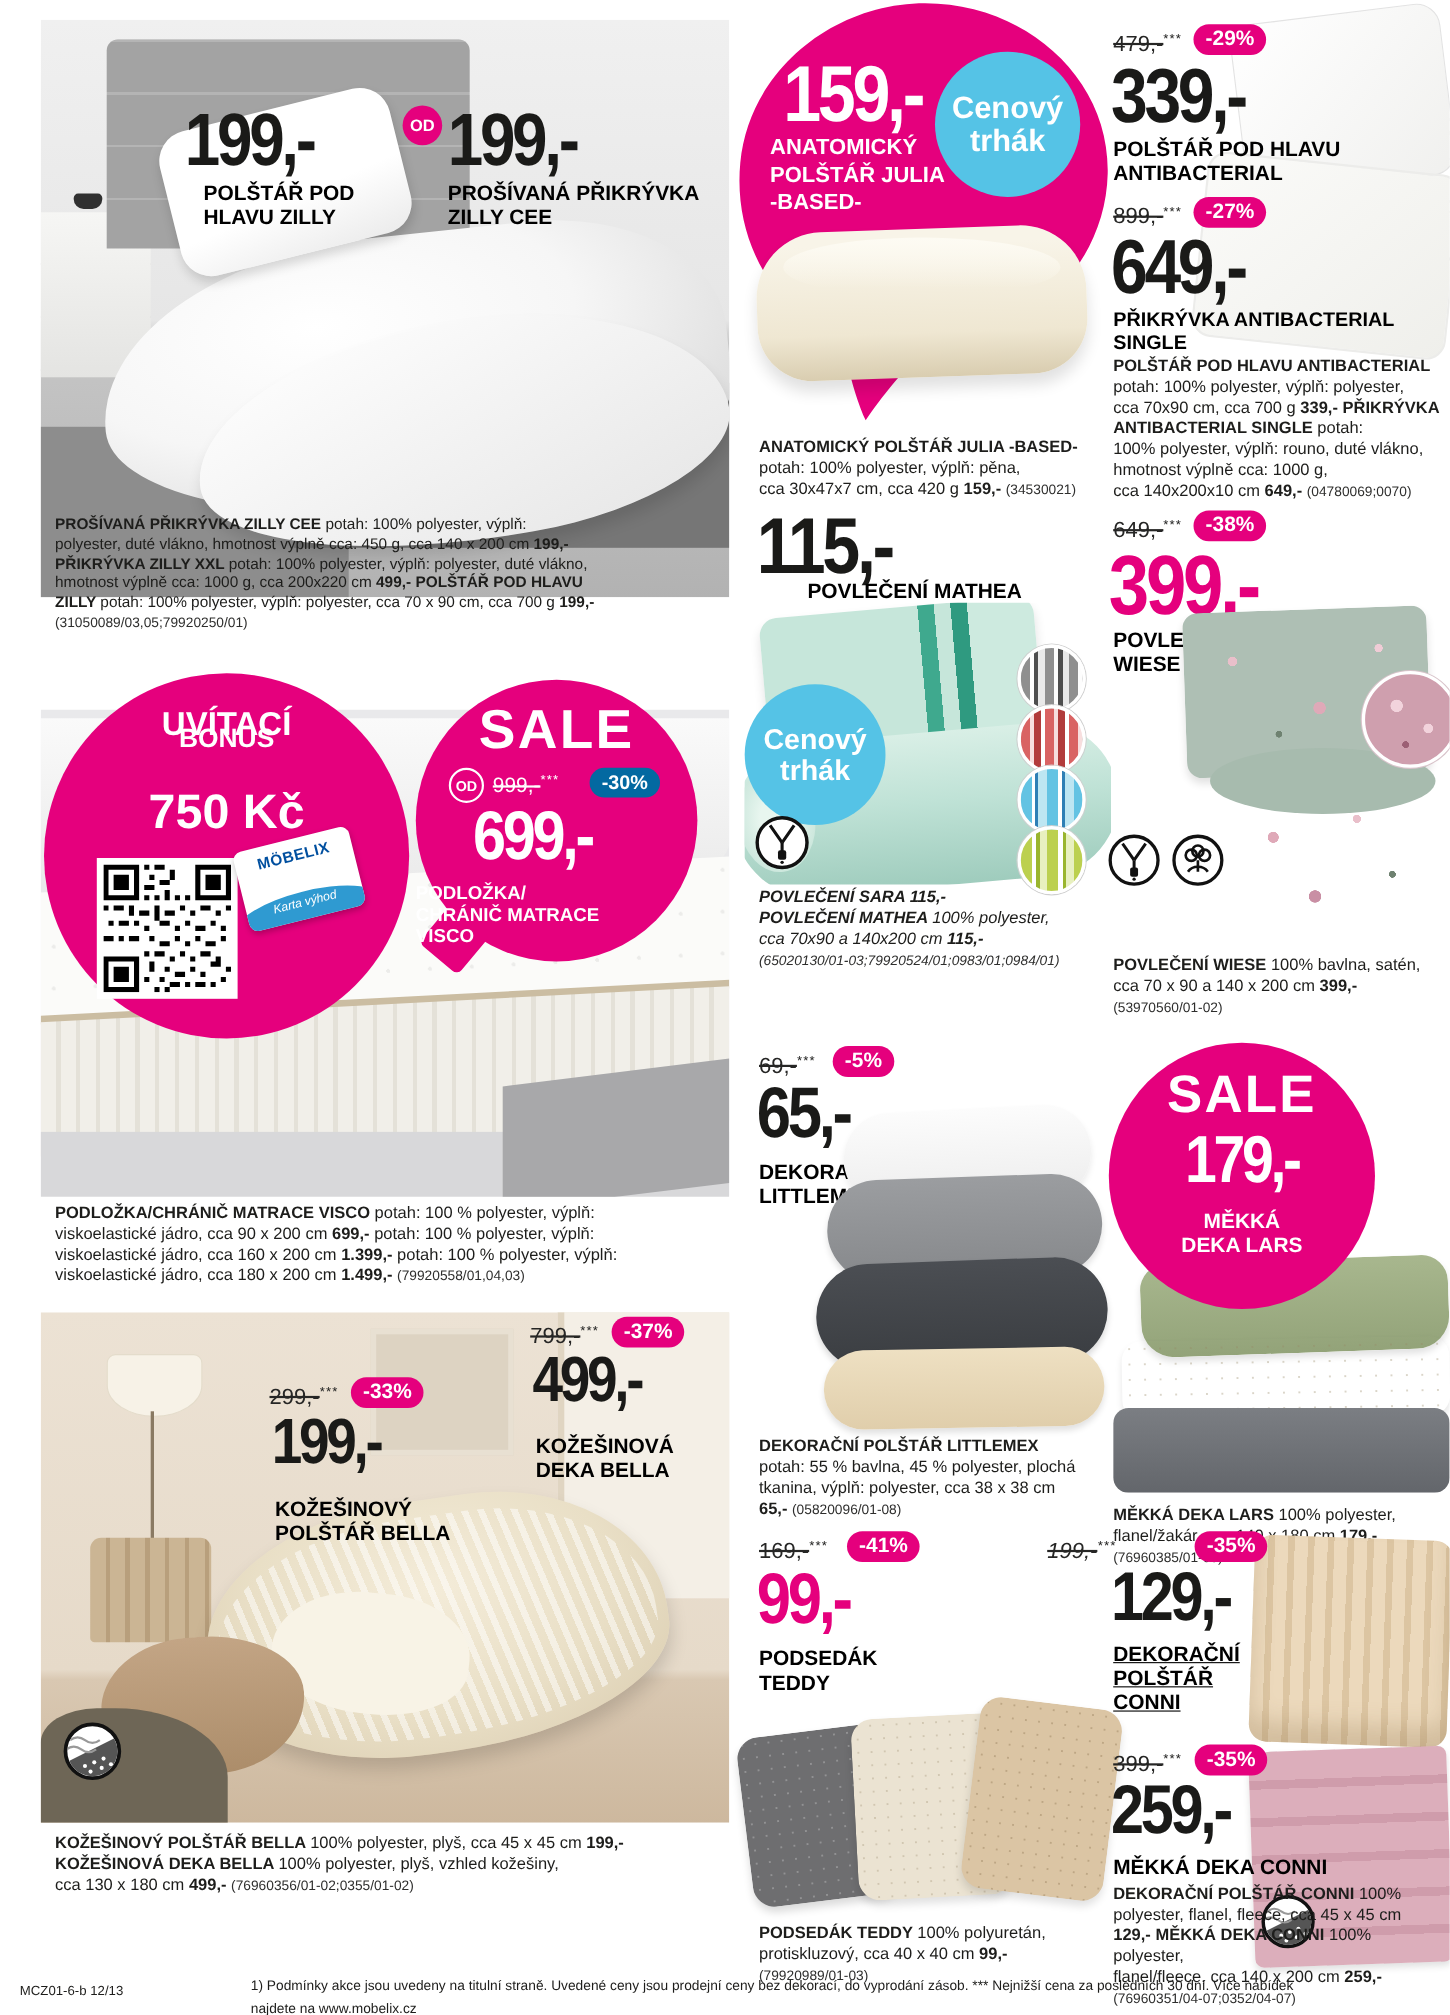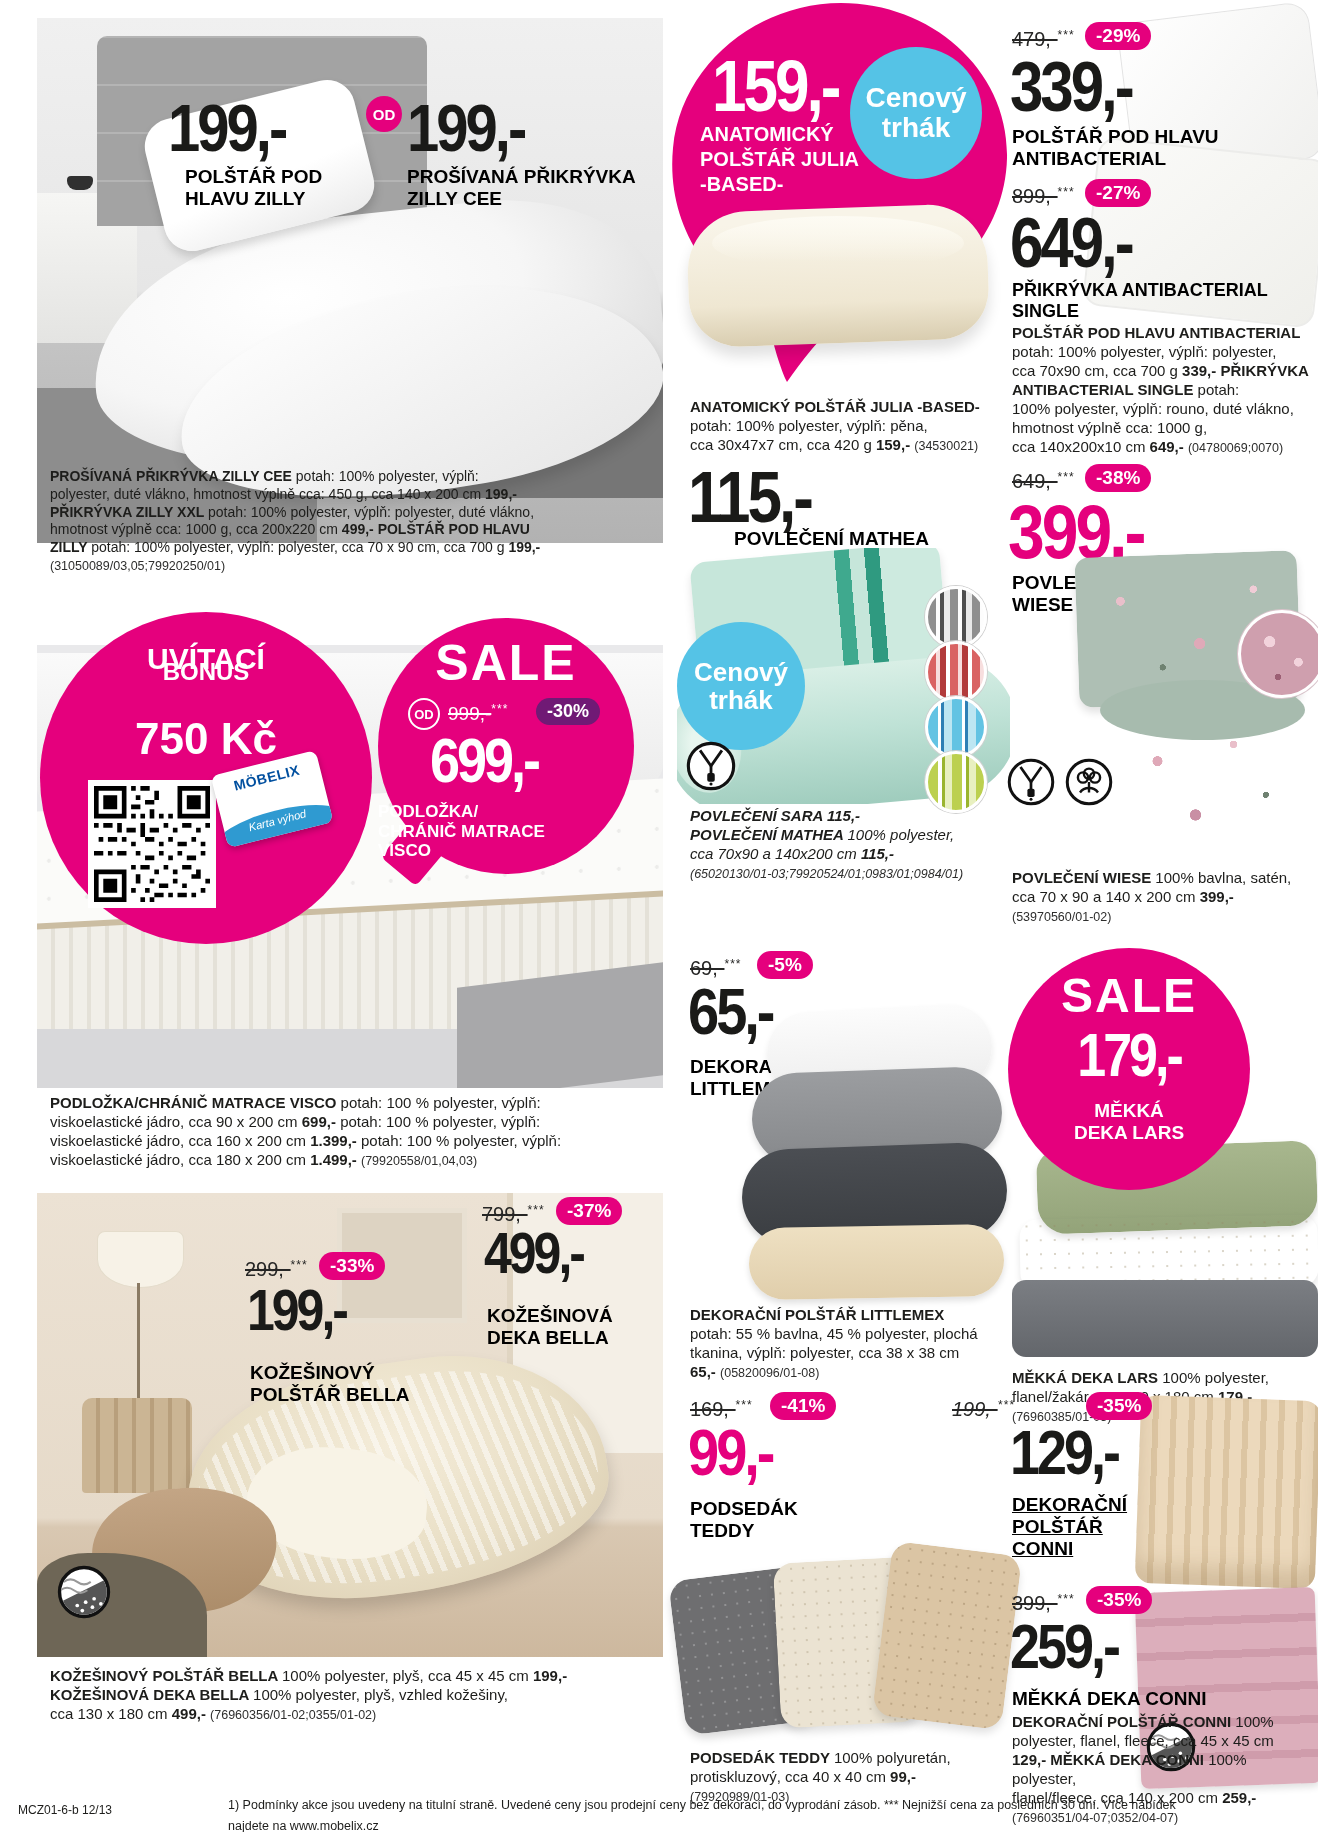--- a/index.html
+++ b/index.html
@@ -11,21 +11,21 @@
   .price.wt{color:#fff}.price.pk{color:#e5007d}
   .price.c{transform-origin:50% 0;display:inline-block}
   .plabel{font-weight:bold;font-size:19px;line-height:1.15;white-space:pre-line;color:#000000}
   .plabel.wt{color:#fff}
   .old{font-size:20px;color:#262625;white-space:nowrap}
   .old.wt{color:#fff}
   .old .strike{text-decoration:line-through;text-decoration-thickness:2px}
   .old .stars{font-size:12px;vertical-align:7px;letter-spacing:1px}
   .badge{background:#e5007d;color:#fff;font-weight:bold;font-size:19px;line-height:1;
          padding:4px 11px 5px;border-radius:14px;display:inline-block;white-space:nowrap}
-  .badge.blue{background:#701a75}
+  .badge.blue{background:#0369a1}
   .trhak{border-radius:50%;background:#55c3e6;color:#fff;font-weight:bold;text-align:center;
          display:flex;align-items:center;justify-content:center;white-space:pre-line;line-height:1.08}
   .desc{font-size:15px;line-height:1.27;color:#1d1d1b;white-space:pre-line}
   .desc b{font-weight:bold}
   .desc .c{font-size:12.5px;color:#2e2e2d}
   .photo{overflow:hidden}
   .sw{border-radius:50%;border:3px solid #fff;box-shadow:0 0 0 1px #cfcfcf;width:56px;height:56px}
   .odb{border-radius:50%;background:#e5007d;color:#fff;font-weight:bold;display:flex;
        align-items:center;justify-content:center}
   .salecircle{border-radius:50%;background:#e5007d}

